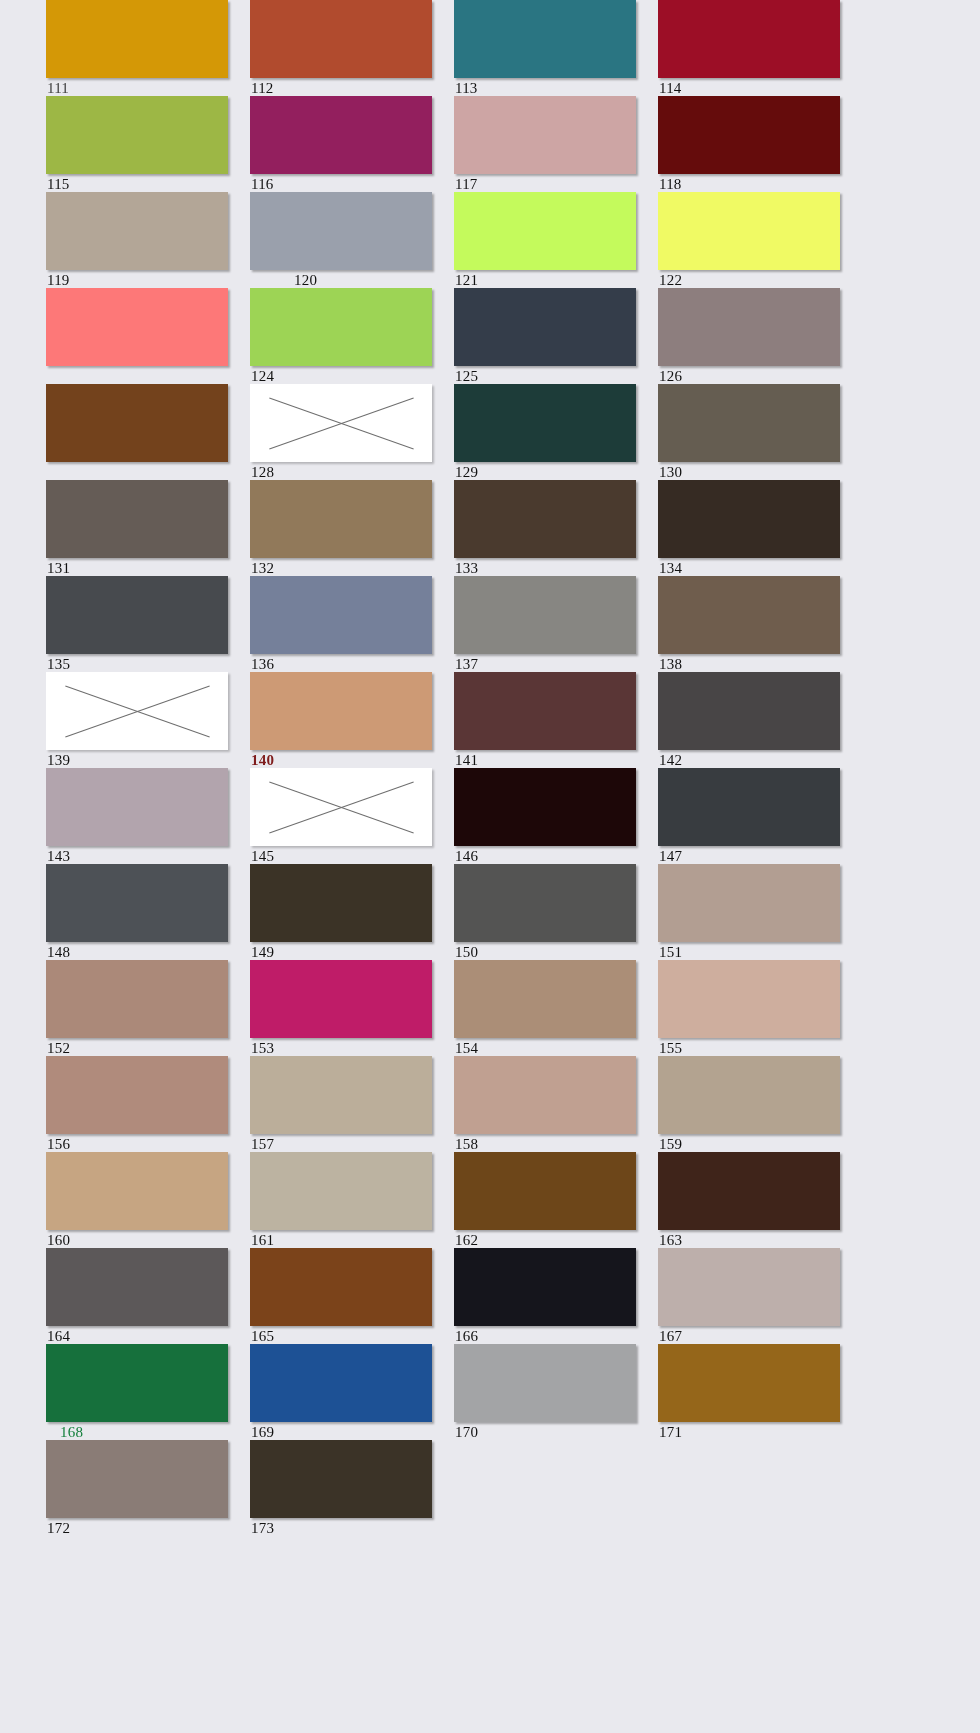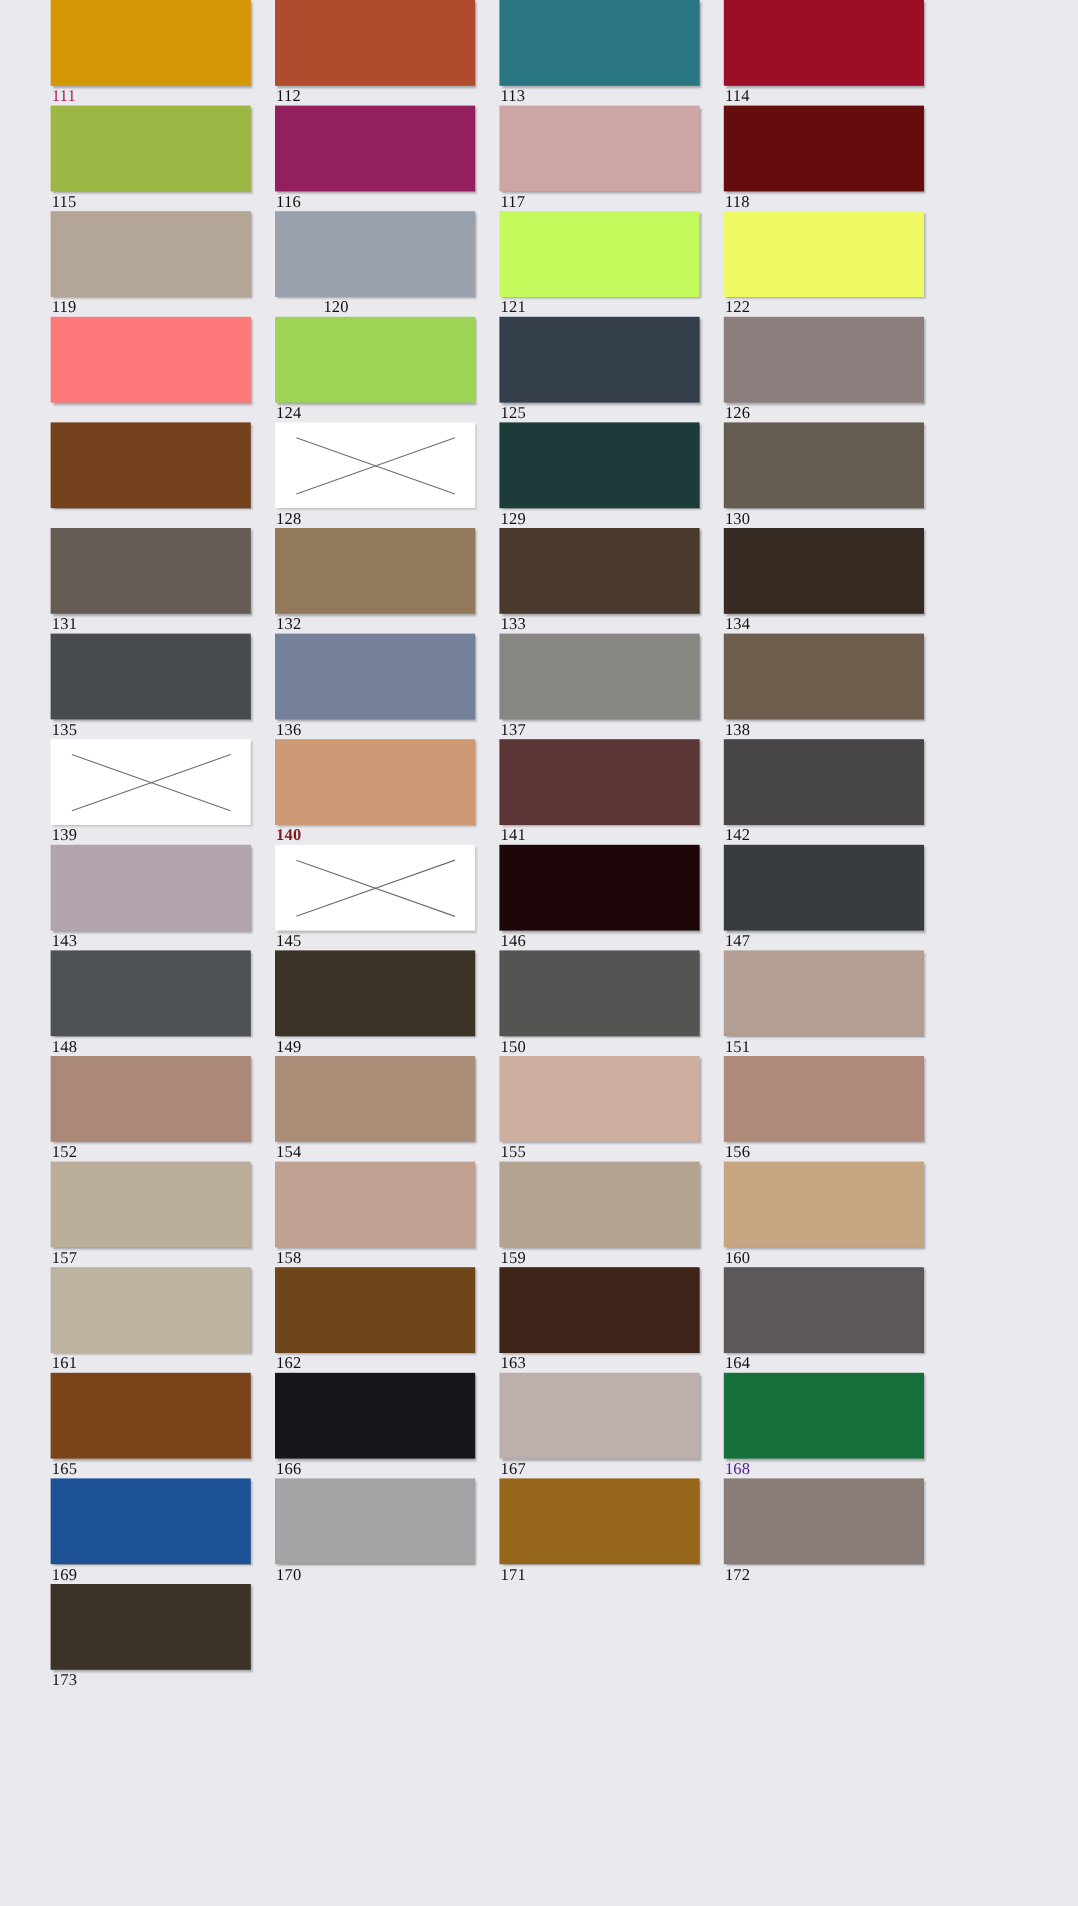--- a/index.html
+++ b/index.html
@@ -77,21 +77,21 @@
     letter-spacing: 0.2px;
     white-space: nowrap;
   }
 </style>
 </head>
 <body style="background: rgb(233, 233, 238);">
 
 <div id="swatch-grid">
     <div class="swatch-cell">
       <div class="swatch-chip" style="background: rgb(212, 152, 6);"></div>
-      <div class="swatch-label" style="color: #be185d;">111</div>
+      <div class="swatch-label" style="color: #404040;">111</div>
     </div>
     <div class="swatch-cell">
       <div class="swatch-chip" style="background: rgb(177, 75, 46);"></div>
       <div class="swatch-label" style="color: rgb(17, 17, 17);">112</div>
     </div>
     <div class="swatch-cell">
       <div class="swatch-chip" style="background: rgb(42, 117, 130);"></div>
       <div class="swatch-label" style="color: rgb(17, 17, 17);">113</div>
     </div>
     <div class="swatch-cell">
@@ -240,20 +240,24 @@
     </div>
     <div class="swatch-cell">
       <div class="swatch-chip" style="background: rgb(178, 158, 146);"></div>
       <div class="swatch-label" style="color: rgb(17, 17, 17);">151</div>
     </div>
     <div class="swatch-cell">
       <div class="swatch-chip" style="background: rgb(171, 137, 121);"></div>
       <div class="swatch-label" style="color: rgb(17, 17, 17);">152</div>
     </div>
     <div class="swatch-cell">
+      <div class="swatch-chip" style="background: rgb(191, 28, 104);"></div>
+      <div class="swatch-label" style="color: rgb(17, 17, 17);">153</div>
+    </div>
+    <div class="swatch-cell">
       <div class="swatch-chip" style="background: rgb(171, 142, 119);"></div>
       <div class="swatch-label" style="color: rgb(17, 17, 17);">154</div>
     </div>
     <div class="swatch-cell">
       <div class="swatch-chip" style="background: rgb(206, 174, 158);"></div>
       <div class="swatch-label" style="color: rgb(17, 17, 17);">155</div>
     </div>
     <div class="swatch-cell">
       <div class="swatch-chip" style="background: rgb(176, 139, 124);"></div>
       <div class="swatch-label" style="color: rgb(17, 17, 17);">156</div>
@@ -297,21 +301,21 @@
     <div class="swatch-cell">
       <div class="swatch-chip" style="background: rgb(21, 21, 28);"></div>
       <div class="swatch-label" style="color: rgb(17, 17, 17);">166</div>
     </div>
     <div class="swatch-cell">
       <div class="swatch-chip" style="background: rgb(189, 175, 171);"></div>
       <div class="swatch-label" style="color: rgb(17, 17, 17);">167</div>
     </div>
     <div class="swatch-cell">
       <div class="swatch-chip" style="background: rgb(22, 112, 60);"></div>
-      <div class="swatch-label" style="color: #4c1d95;">168</div>
+      <div class="swatch-label" style="color: #15803d; margin-left: 13px;">168</div>
     </div>
     <div class="swatch-cell">
       <div class="swatch-chip" style="background: rgb(29, 81, 149);"></div>
       <div class="swatch-label" style="color: rgb(17, 17, 17);">169</div>
     </div>
     <div class="swatch-cell">
       <div class="swatch-chip" style="background: rgb(163, 164, 166);"></div>
       <div class="swatch-label" style="color: rgb(17, 17, 17);">170</div>
     </div>
     <div class="swatch-cell">

